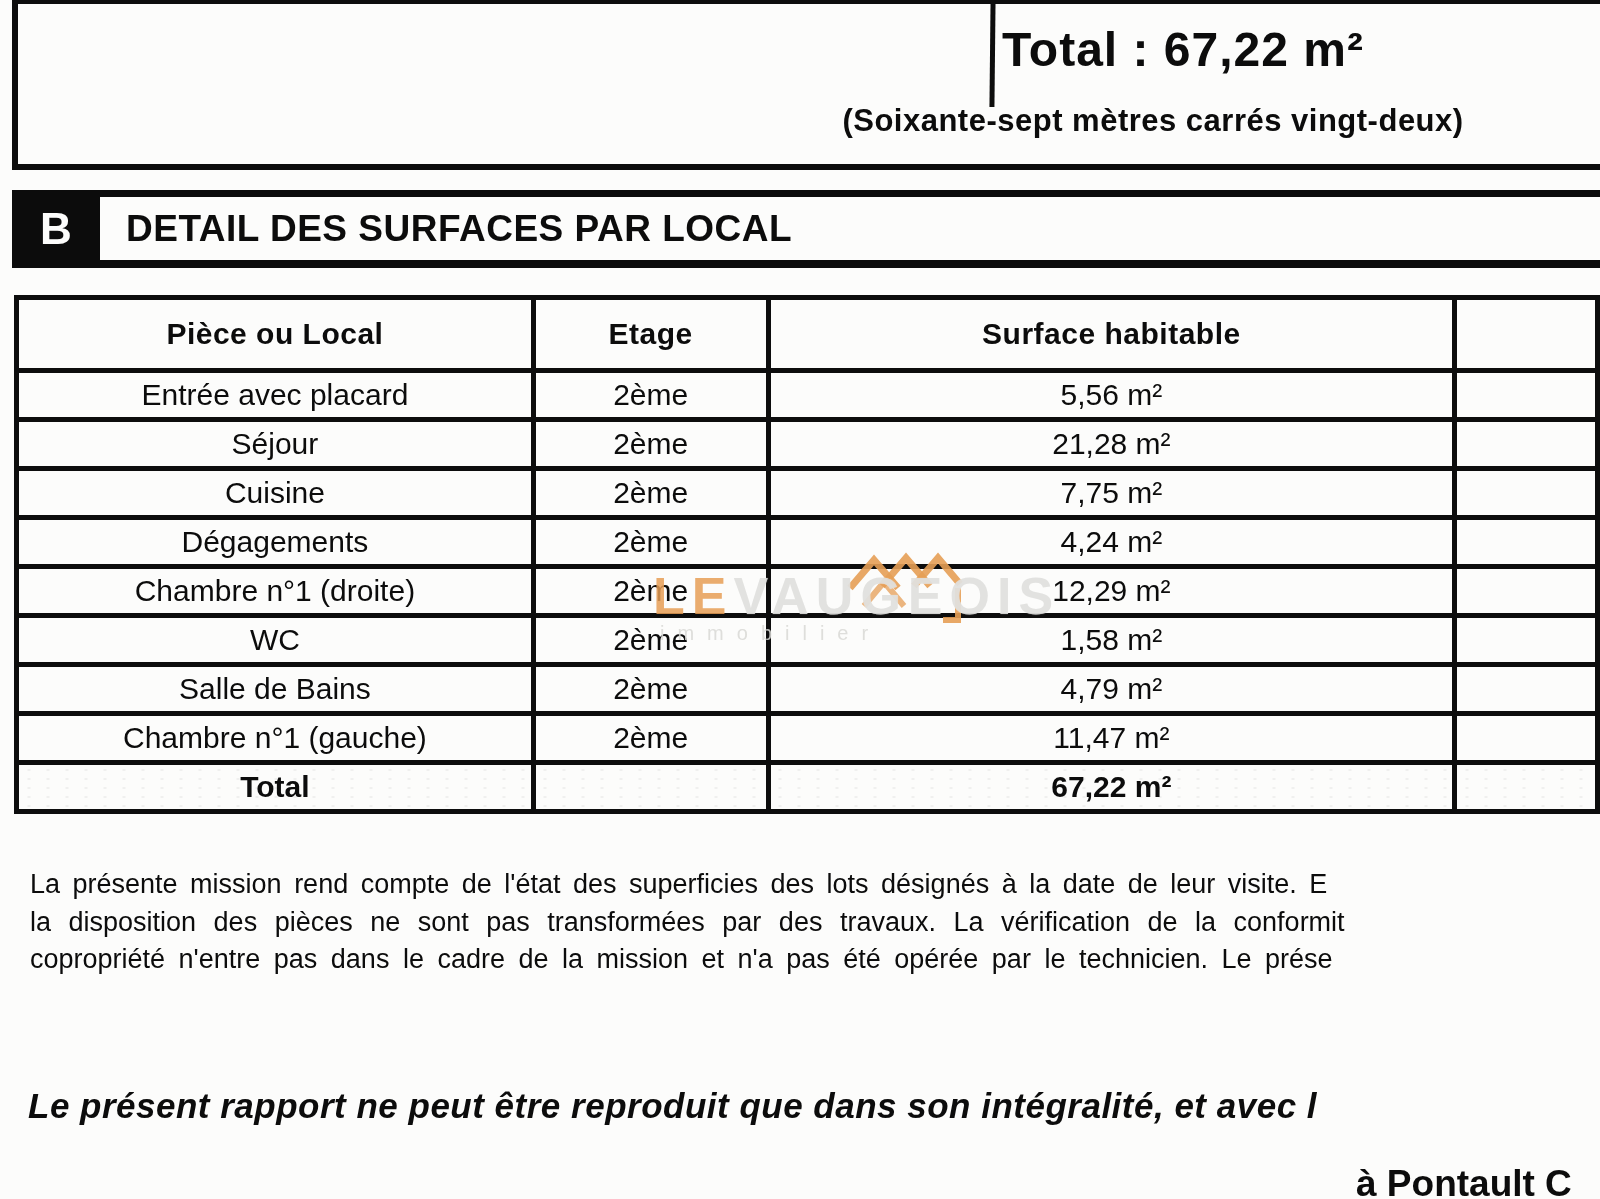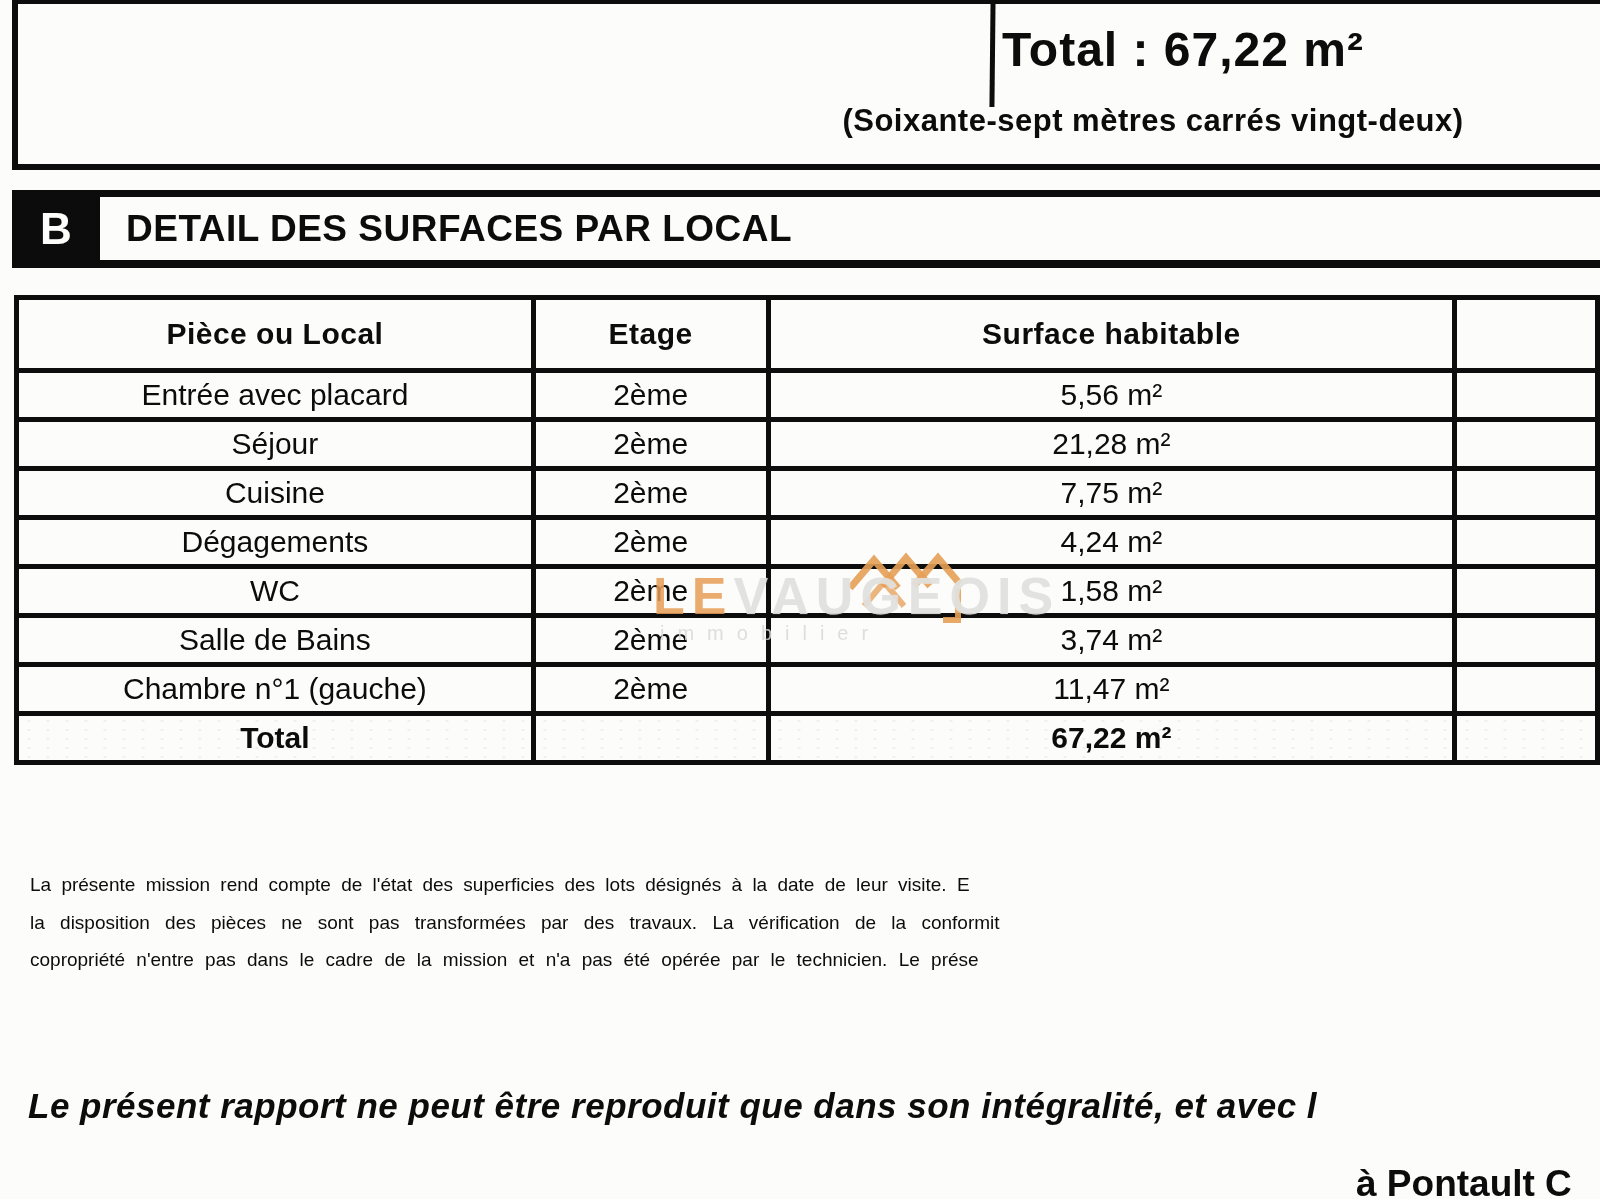--- a/index.html
+++ b/index.html
@@ -75,21 +75,21 @@
   .wm-prefix { color:rgba(230,158,85,0.85); }
   .wm-name  { color:rgba(219,219,216,0.8); text-shadow:0 0 1px rgba(255,255,255,0.7); }
   .wm-sub {
     left:660px; top:622px; font-size:20px; letter-spacing:13px;
     color:rgba(216,216,213,0.85);
   }
   .wm-roof { left:842px; top:548px; }
 
   
   .paragraph { position:absolute; left:30px; top:866px; }
-  .para-line { white-space:nowrap; font-size:19px; line-height:37.5px; }
+  .para-line { white-space:nowrap; font-size:27px; line-height:37.5px; }
   .para-line:nth-of-type(1) { word-spacing:5px; }
   .para-line:nth-of-type(2) { word-spacing:10px; }
   .para-line:nth-of-type(3) { word-spacing:6px; }
   .para-line:nth-of-type(4) { word-spacing:2px; }
 
   .notice {
     position:absolute; left:28px; top:1086px; white-space:nowrap;
     font-size:35px; font-weight:bold; font-style:italic; letter-spacing:0.5px;
   }
 
@@ -154,32 +154,38 @@
           <td></td>
         </tr>
 
         <tr>
           <td>Dégagements</td>
           <td>2ème</td>
           <td>4,24 m²</td>
           <td></td>
         </tr>
 
+        <tr>
+          <td>Chambre n°1 (droite)</td>
+          <td>2ème</td>
+          <td>12,29 m²</td>
+          <td></td>
+        </tr>
 
         <tr>
           <td>WC</td>
           <td>2ème</td>
           <td>1,58 m²</td>
           <td></td>
         </tr>
 
         <tr>
           <td>Salle de Bains</td>
           <td>2ème</td>
-          <td>3,74 m²</td>
+          <td>4,79 m²</td>
           <td></td>
         </tr>
 
         <tr>
           <td>Chambre n°1 (gauche)</td>
           <td>2ème</td>
           <td>11,47 m²</td>
           <td></td>
         </tr>
       </tbody>

